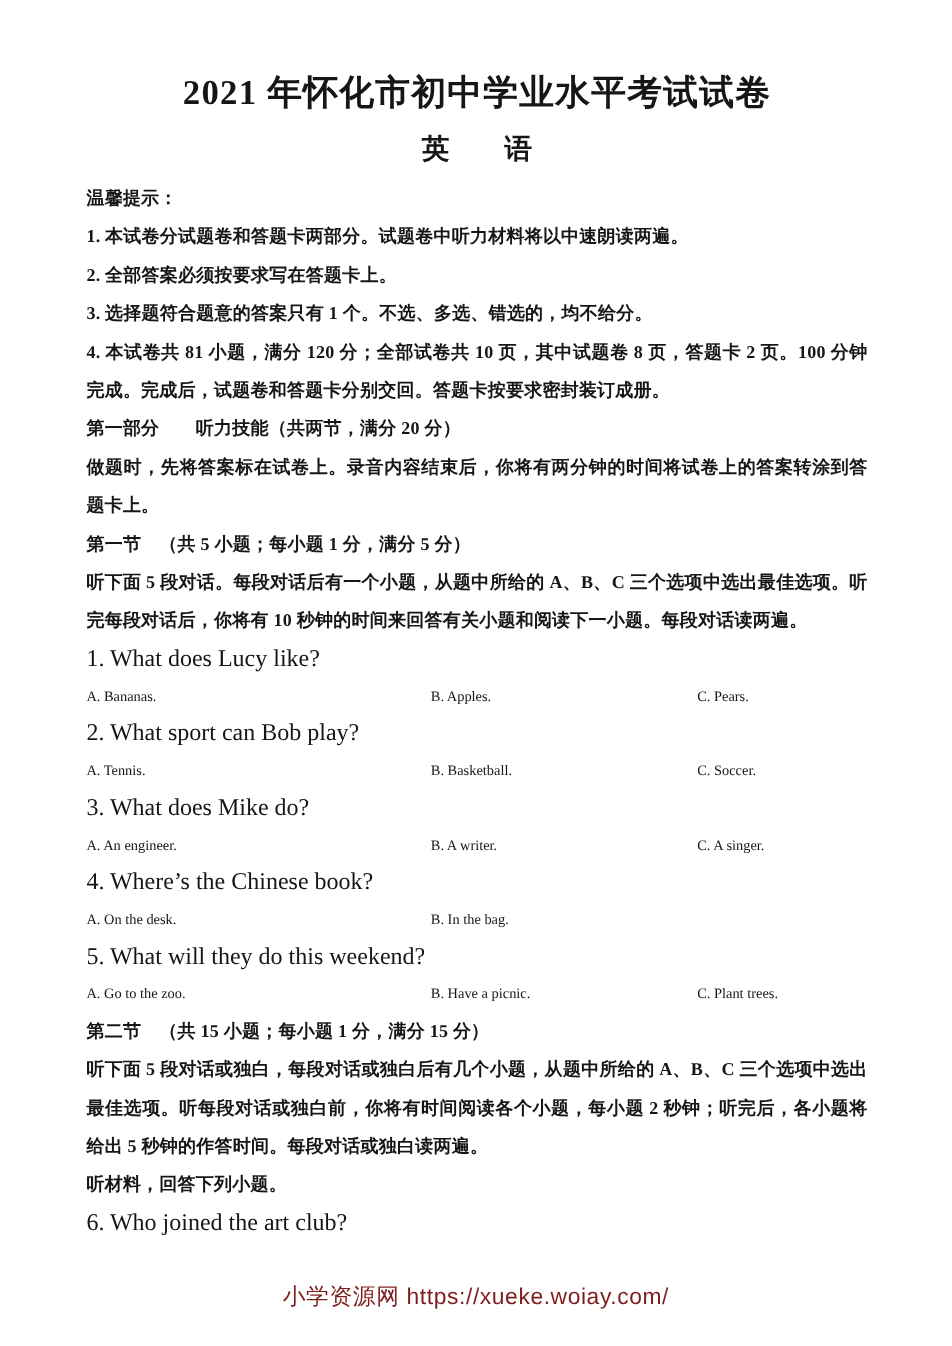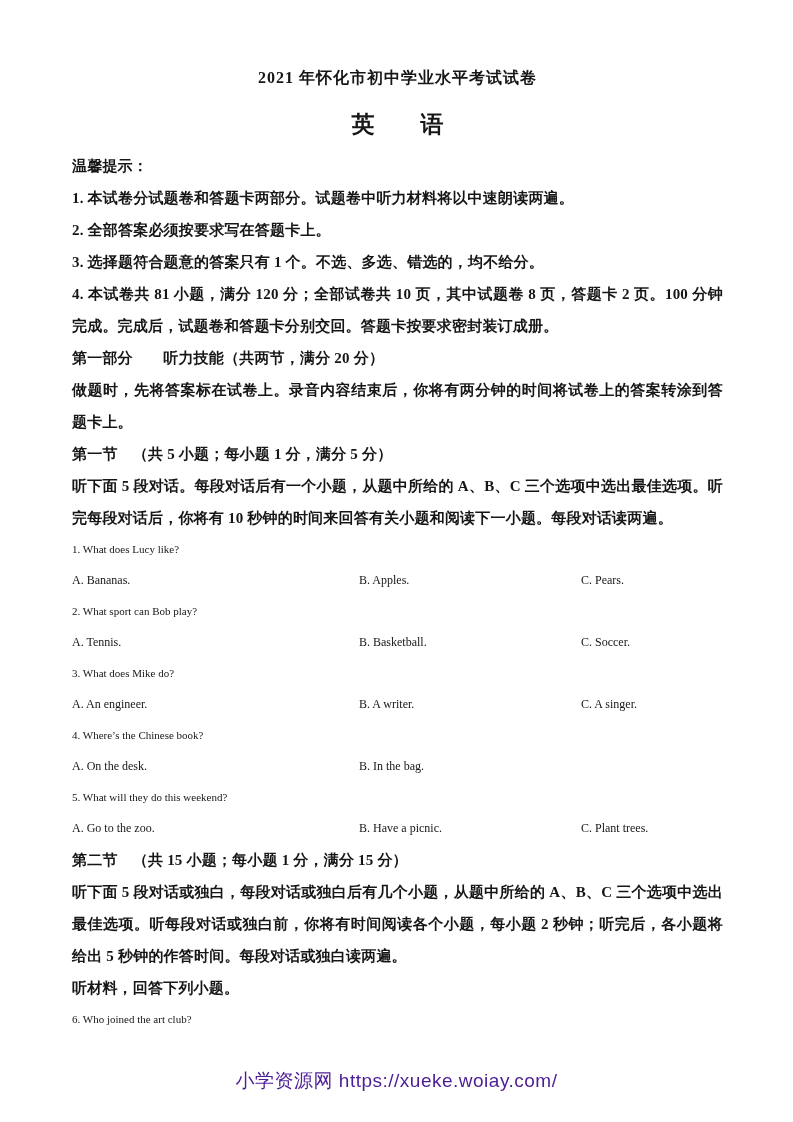--- a/index.html
+++ b/index.html
@@ -15,21 +15,21 @@
     color: #161616;
     font-family: "Liberation Serif", "DejaVu Serif", serif;
     overflow: hidden;
   }
   .content {
     padding: 60px 70px 0 72px;
   }
   .doc-title {
     margin: 0;
     text-align: center;
-    font-size: 16px;
+    font-size: 29px;
     font-weight: 700;
     line-height: 36px;
     letter-spacing: 1px;
   }
   .doc-subject {
     margin: 12px 0 8px 0;
     text-align: center;
     font-size: 23px;
     font-weight: 700;
     line-height: 34px;
@@ -37,21 +37,21 @@
   .cn {
     margin: 0;
     font-size: 15px;
     font-weight: 700;
     line-height: 32px;
     text-align: justify;
     letter-spacing: 0.2px;
   }
   .en {
     margin: 0;
-    font-size: 11px;
+    font-size: 20px;
     font-weight: 400;
     line-height: 31px;
   }
   .opts {
     display: flex;
     margin: 0;
     font-size: 12px;
     font-weight: 400;
     line-height: 31px;
   }
@@ -60,21 +60,21 @@
   .opt-c { flex: 1 1 auto; }
   .footer-watermark {
     position: absolute;
     left: 0;
     bottom: 28px;
     width: 100%;
     text-align: center;
     font-family: "Liberation Sans", "DejaVu Sans", sans-serif;
     font-size: 19px;
     font-weight: 400;
-    color: #4c1d95;
+    color: #7f1d1d;
     letter-spacing: 0.5px;
   }
 </style>
 </head>
 <body>
 
 <div class="page">
   <div class="content">
 
     <h1 class="doc-title">2021 年怀化市初中学业水平考试试卷</h1>

